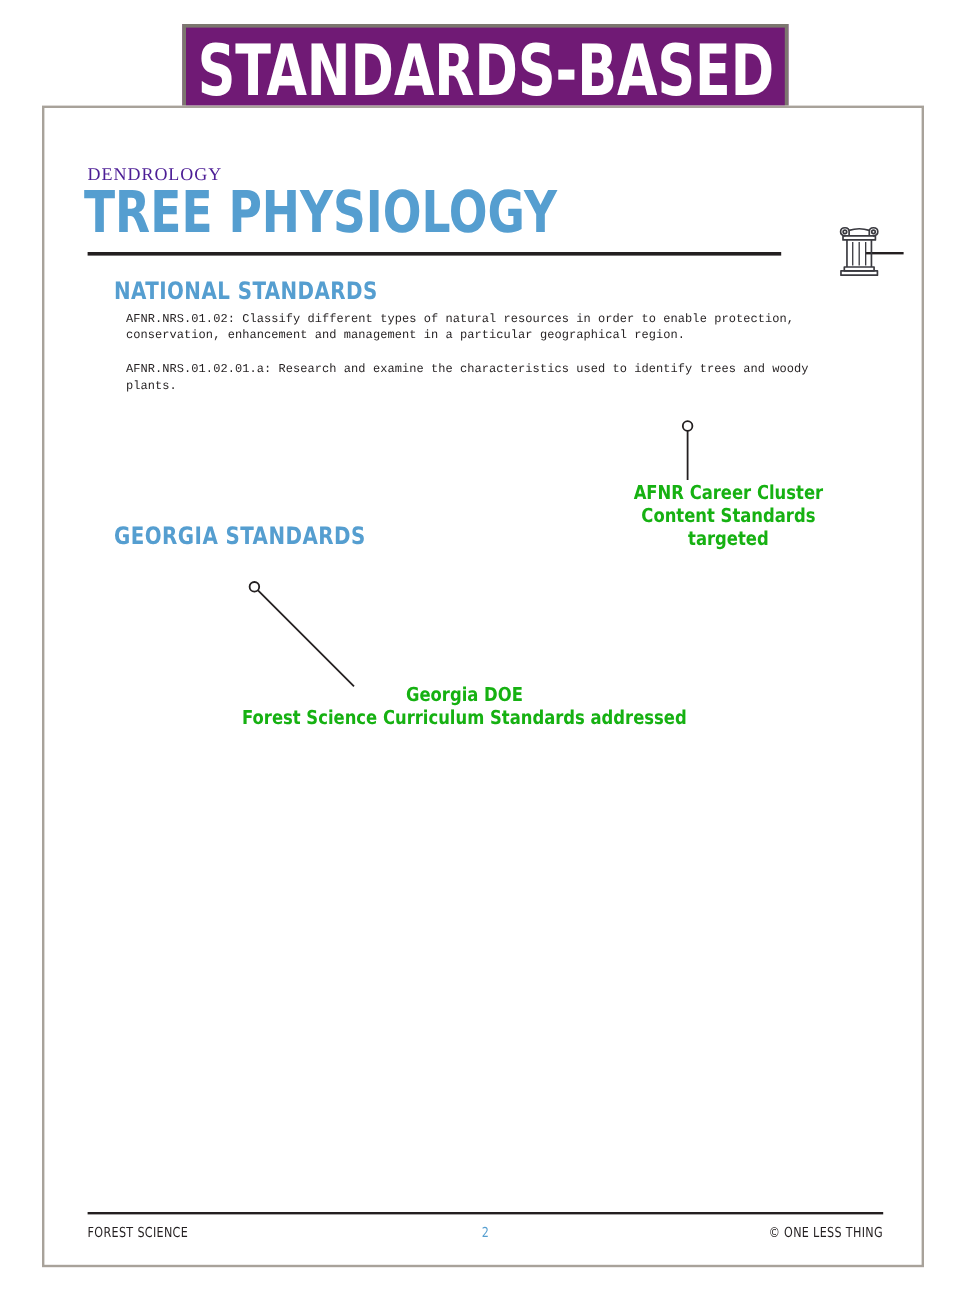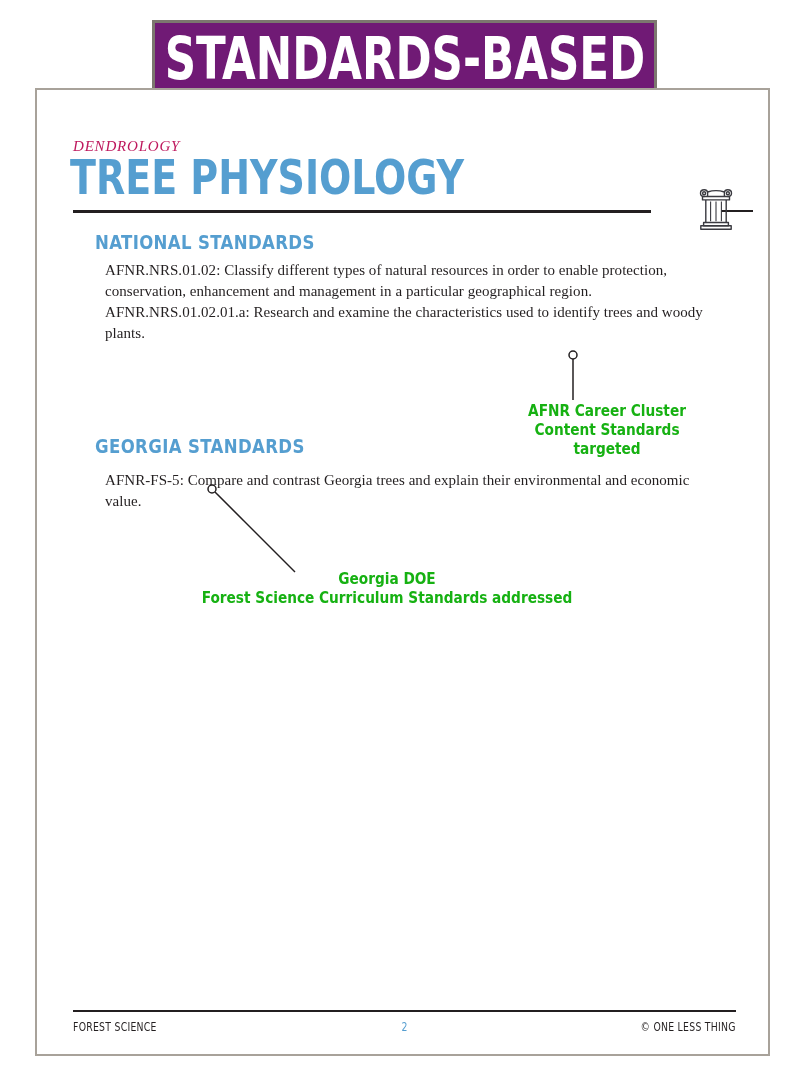--- a/index.html
+++ b/index.html
@@ -63,22 +63,21 @@
 
   
   .eyebrow {
     position: absolute;
     left: 36px;
     top: 48px;
     font-family: "Liberation Serif", "DejaVu Serif", serif;
     font-size: 15px;
     font-weight: normal;
     letter-spacing: 0.8px;
-    color: #be185d;
-    font-style: italic;
+    color: #4c1d95;
   }
   .main-title {
     position: absolute;
     left: 33px;
     top: 62px;
     font-family: "Liberation Sans Narrow", "DejaVu Sans Condensed", "Liberation Sans", sans-serif;
     font-weight: bold;
     font-size: 48px;
     color: #559ed0;
     letter-spacing: 0px;
@@ -125,22 +124,22 @@
     white-space: nowrap;
   }
   #national-head { left: 58px; top: 140px; }
   #georgia-head  { left: 58px; top: 344px; }
 
   
   .std-item {
     position: absolute;
     left: 68px;
     width: 612px;
-    font-family: Liberation Serif, serif;
-    font-size: 15px;
+    font-family: Liberation Mono, monospace;
+    font-size: 10px;
     line-height: 1.42;
     color: #231f20;
     letter-spacing: 0.05px;
   }
   #std-0 { top: 170px; }
   #std-1 { top: 212px; }
   #std-2 { top: 253px; }
   #std-ga-0 { top: 380px; }
 
   
@@ -245,21 +244,20 @@
           <rect x="6.8" y="41.7" width="30.4" height="3.6"></rect>
         </g>
       </svg>
     </div>
 
     <div class="section-head" id="national-head">NATIONAL STANDARDS</div>
     <div class="std-item" id="std-0">AFNR.NRS.01.02: Classify different types of natural resources in order to enable protection, conservation, enhancement and management in a particular geographical region.</div>
     <div class="std-item" id="std-1">AFNR.NRS.01.02.01.a: Research and examine the characteristics used to identify trees and woody plants.</div>
 
     <div class="section-head" id="georgia-head">GEORGIA STANDARDS</div>
-    <div class="std-item" id="std-ga-0">AFNR-FS-5: Compare and contrast Georgia trees and explain their environmental and economic value.</div>
 
     <svg class="leader-svg" viewBox="0 0 731 964" preserveAspectRatio="none">
 
       <line x1="536" y1="268" x2="536" y2="310" stroke="#231f20" stroke-width="1.5"></line>
       <circle cx="536" cy="265" r="4" fill="#ffffff" stroke="#231f20" stroke-width="1.5"></circle>
 
       <line x1="178" y1="402" x2="258" y2="482" stroke="#231f20" stroke-width="1.5"></line>
       <circle cx="175" cy="399" r="4" fill="#ffffff" stroke="#231f20" stroke-width="1.5"></circle>
     </svg>
 

